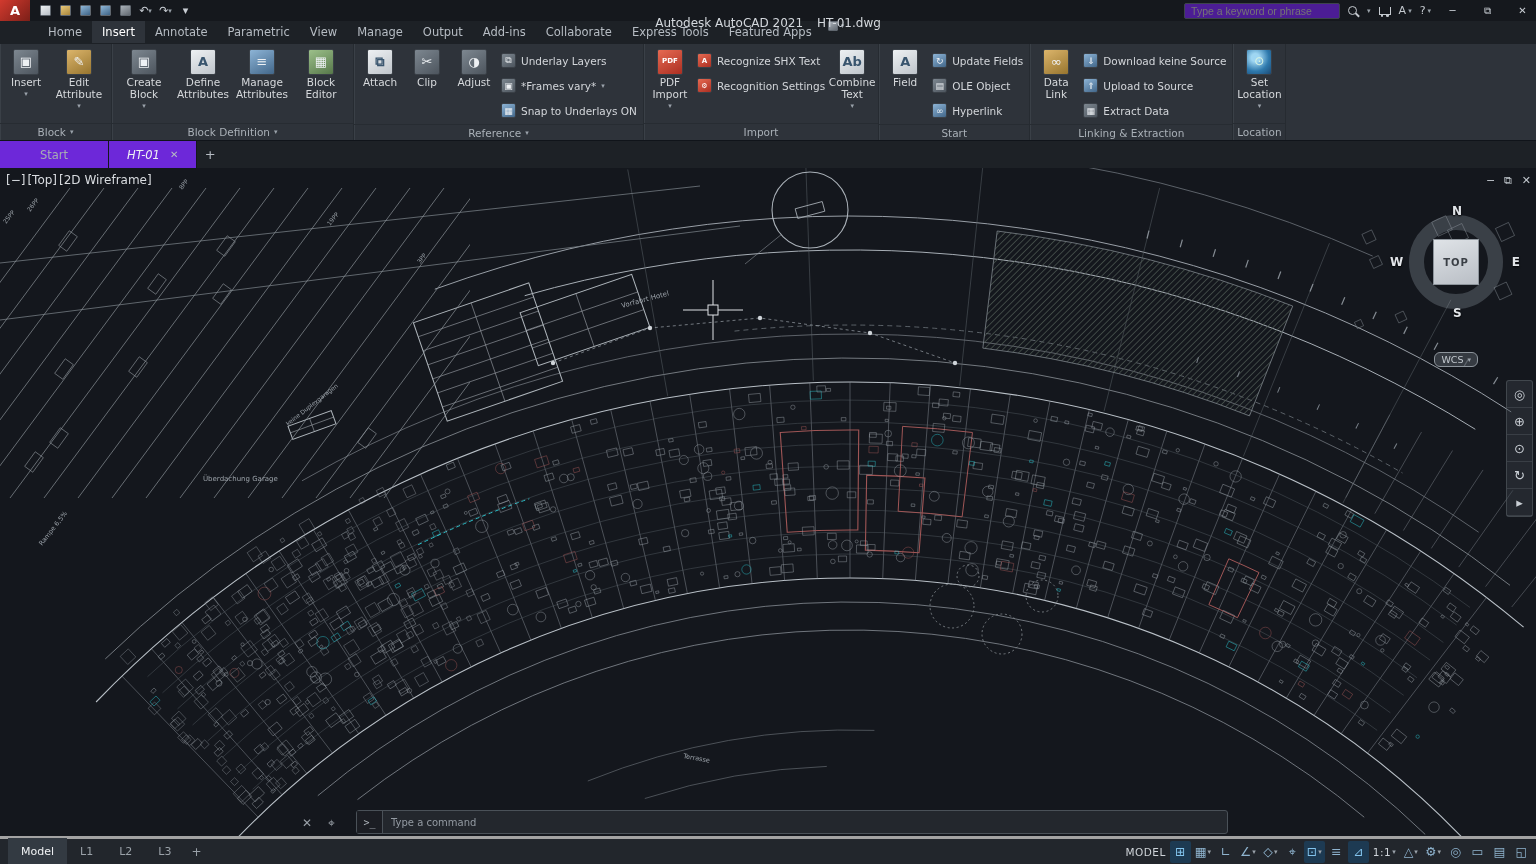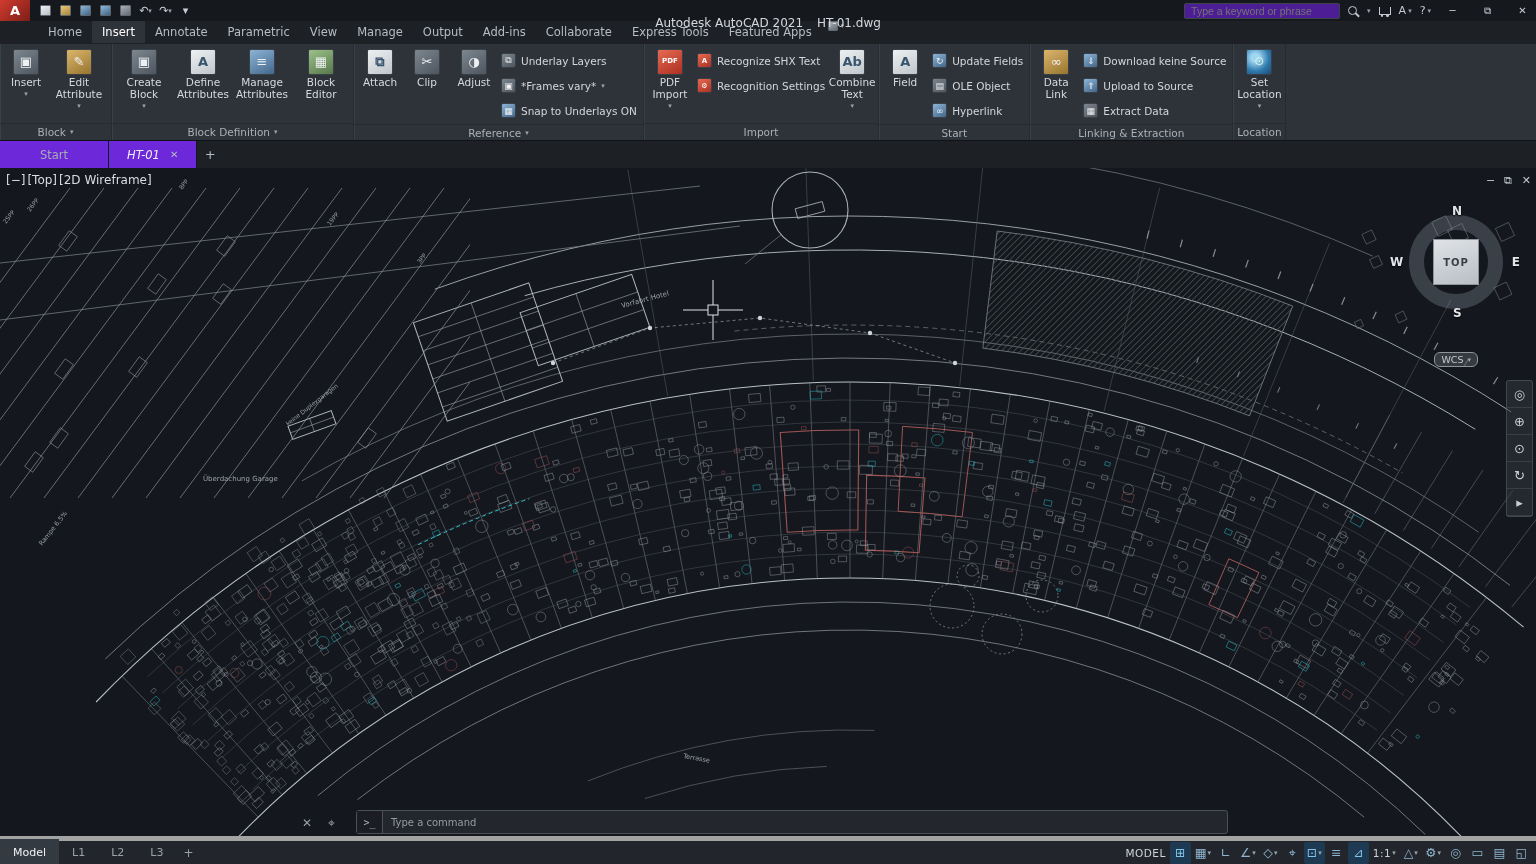--- a/index.html
+++ b/index.html
@@ -83,21 +83,21 @@
     border-radius:3px;display:flex;flex-direction:column;align-items:center;z-index:5;}
   .nav-ic{width:25px;height:27px;display:flex;align-items:center;justify-content:center;color:#c9ced4;font-size:13px;border-bottom:1px solid rgba(120,128,136,.25);}
   #cmd-aux{position:absolute;left:302px;bottom:6px;display:flex;gap:16px;color:#9aa1a8;font-size:12px;z-index:6;}
   #cmdbar{position:absolute;left:356px;bottom:2px;width:872px;height:24px;background:rgba(38,42,48,.88);
     border:1px solid #4a5158;border-radius:3px;display:flex;align-items:center;z-index:6;}
   #cmd-prompt{width:26px;height:100%;background:rgba(25,28,33,.8);color:#aeb4ba;font-size:10px;display:flex;align-items:center;justify-content:center;border-right:1px solid #4a5158;font-family:"DejaVu Sans Mono",monospace;}
   #cmd-input{flex:1;background:transparent;border:none;outline:none;color:#c3c9cf;font-size:10px;padding:0 8px;font-family:"DejaVu Sans",sans-serif;}
   #cmd-input::placeholder{color:#939aa2;}
 
   
-  #statusbar{height:28px;background:#22262c;border-top:5px solid #a3a3a3;display:flex;align-items:center;position:relative;z-index:30;}
+  #statusbar{height:28px;background:#22262c;border-top:3px solid #a3a3a3;display:flex;align-items:center;position:relative;z-index:30;padding-left:8px;}
   .ltab{padding:0 13px;height:28px;display:flex;align-items:center;font-size:11px;color:#9aa1a8;}
   .ltab.active{background:#333a42;color:#f0f2f4;}
   .ltab-plus{width:24px;text-align:center;color:#9aa1a8;font-size:12px;}
   #status-right{margin-left:auto;display:flex;align-items:center;gap:1px;padding-right:4px;}
   .sbtn{min-width:21px;height:22px;display:flex;align-items:center;justify-content:center;color:#8fb4cf;font-size:12.5px;gap:1px;
     padding:0 3px;border-radius:2px;}
   .sbtn.active{background:#1d3a52;color:#82c3ec;}
   .sbtn.text{font-size:10.5px;color:#ced3d8;letter-spacing:.5px;}
 </style>
 </head>

